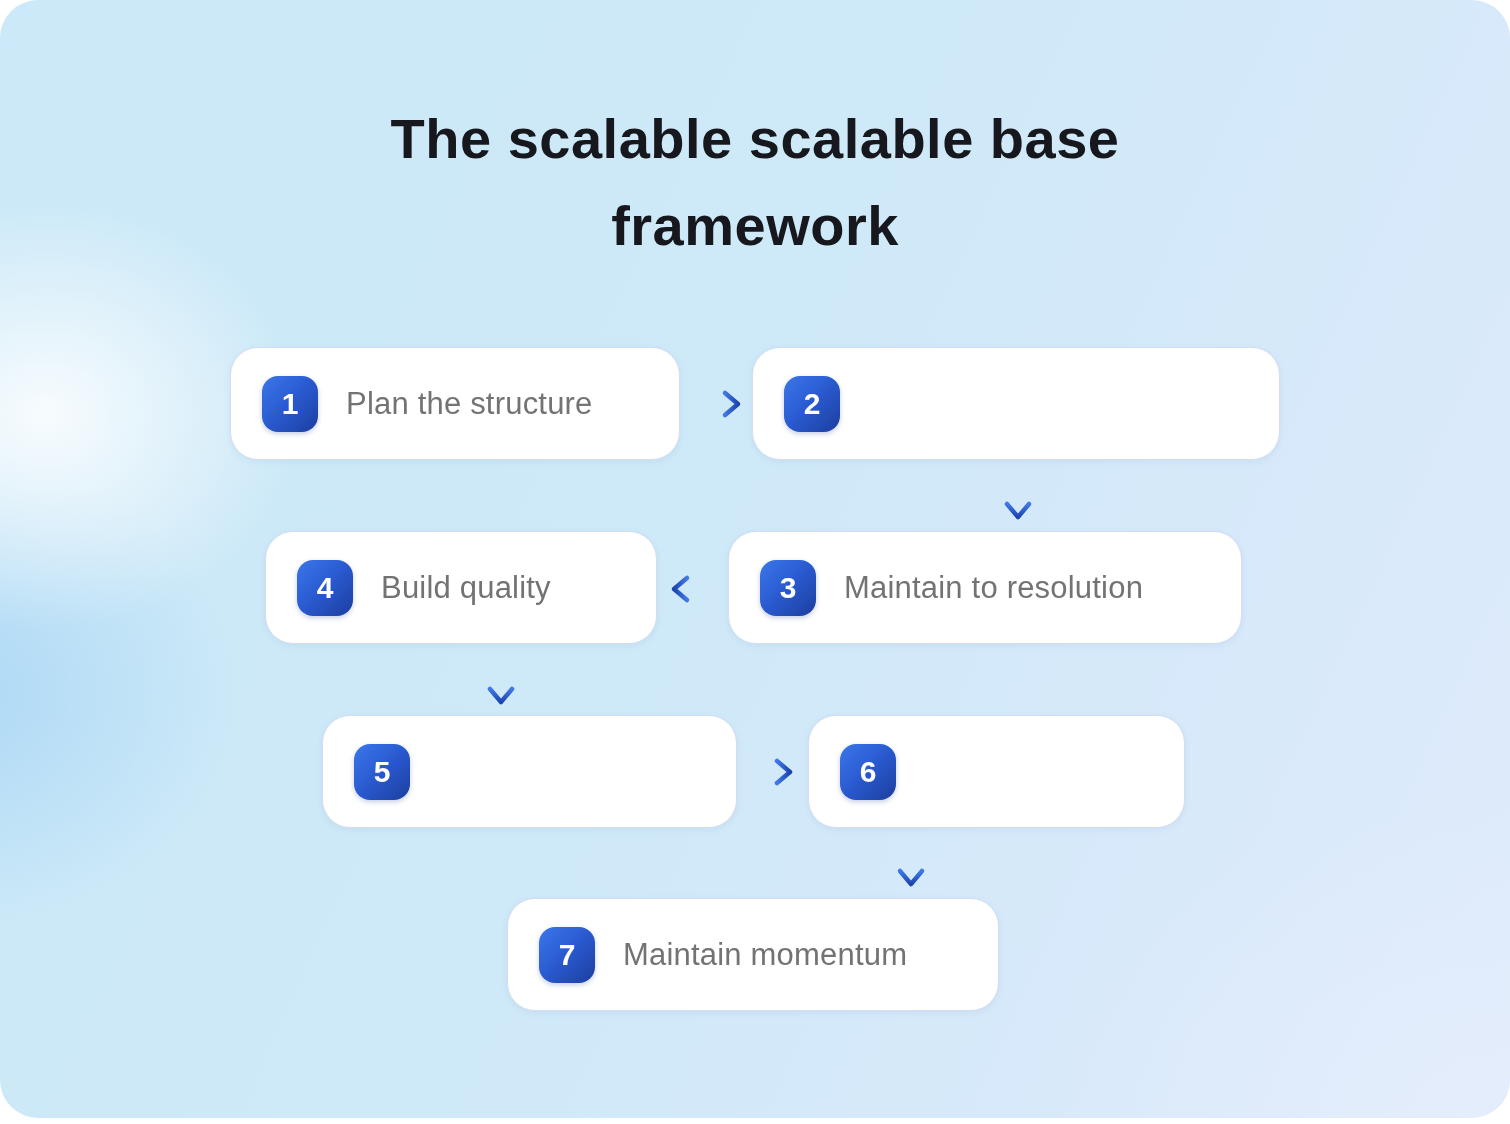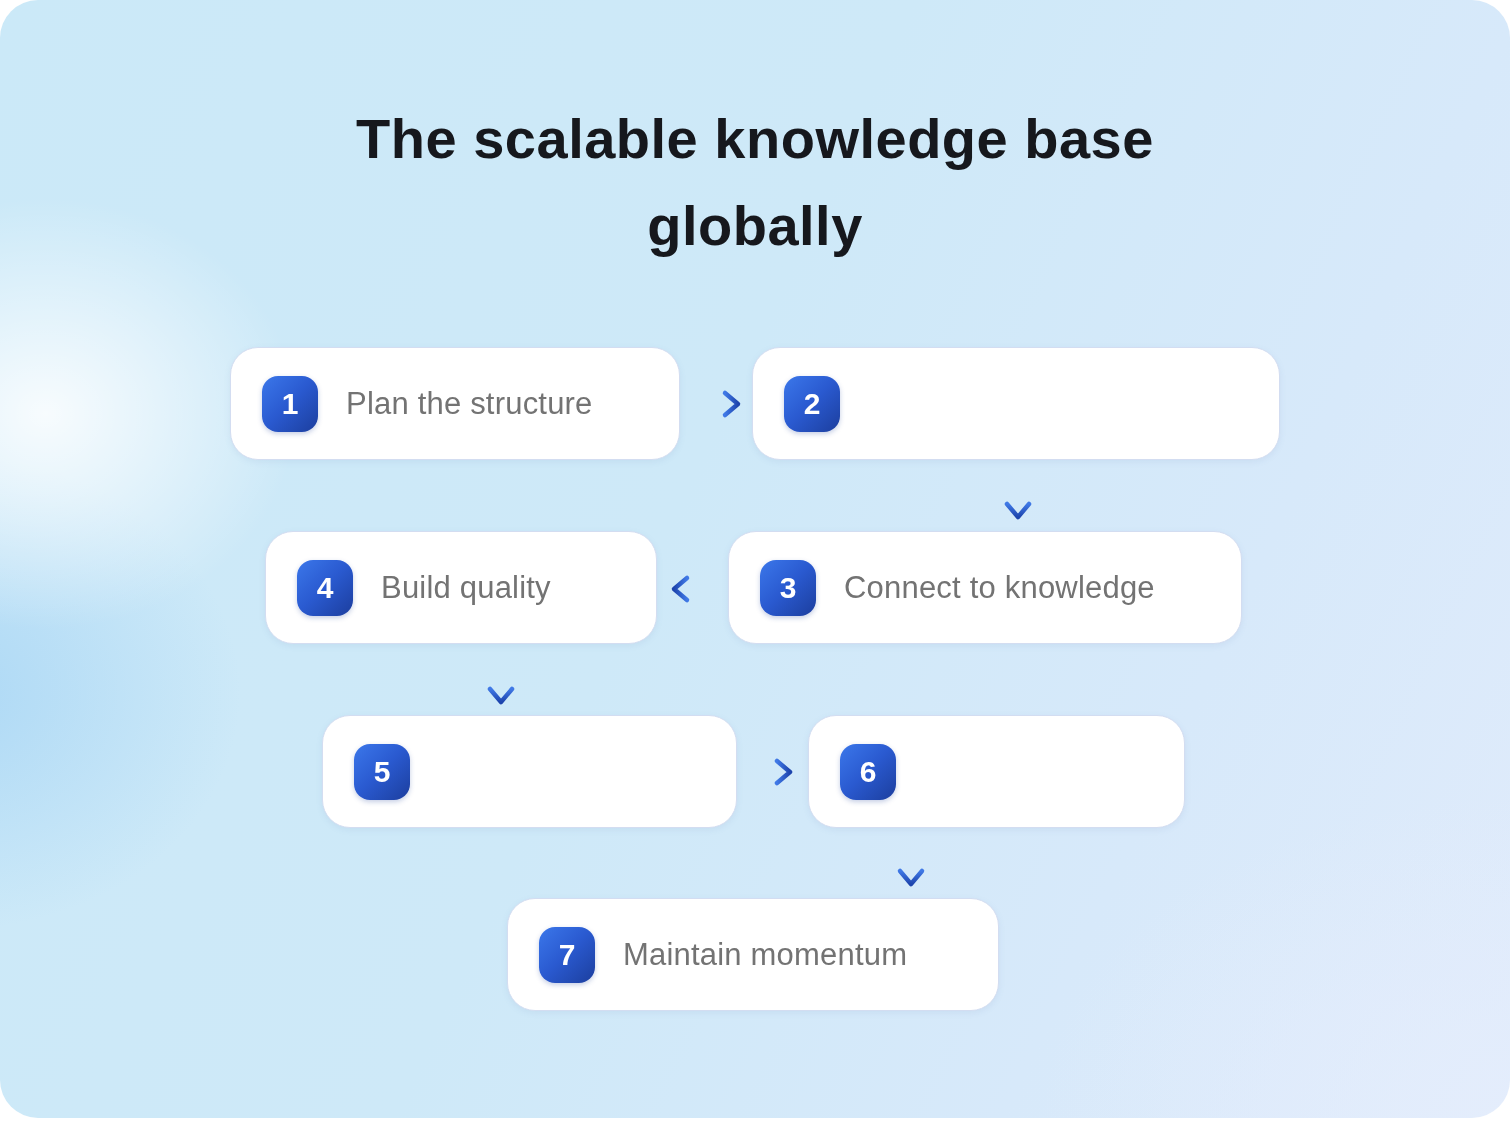--- a/index.html
+++ b/index.html
@@ -91,34 +91,34 @@
   .arrow-r2 { left: 746px;  top: 754px; }
   .arrow-d3 { left: 893px;  top: 838px; }
   .arrow svg { display: block; }
 </style>
 </head>
 <body>
 
 <div class="page">
   <div class="canvas">
 
-    <h1 class="title">The scalable knowledge base globally</h1>
+    <h1 class="title">The scalable scalable base framework</h1>
 
     <div class="card card-1">
       <span class="badge">1</span>
       <span class="label">Plan the structure</span>
     </div>
 
     <div class="card card-2">
       <span class="badge">2</span>
     </div>
 
     <div class="card card-3">
       <span class="badge">3</span>
-      <span class="label">Connect to knowledge</span>
+      <span class="label">Maintain to resolution</span>
     </div>
 
     <div class="card card-4">
       <span class="badge">4</span>
       <span class="label">Build quality</span>
     </div>
 
     <div class="card card-5">
       <span class="badge">5</span>
     </div>

